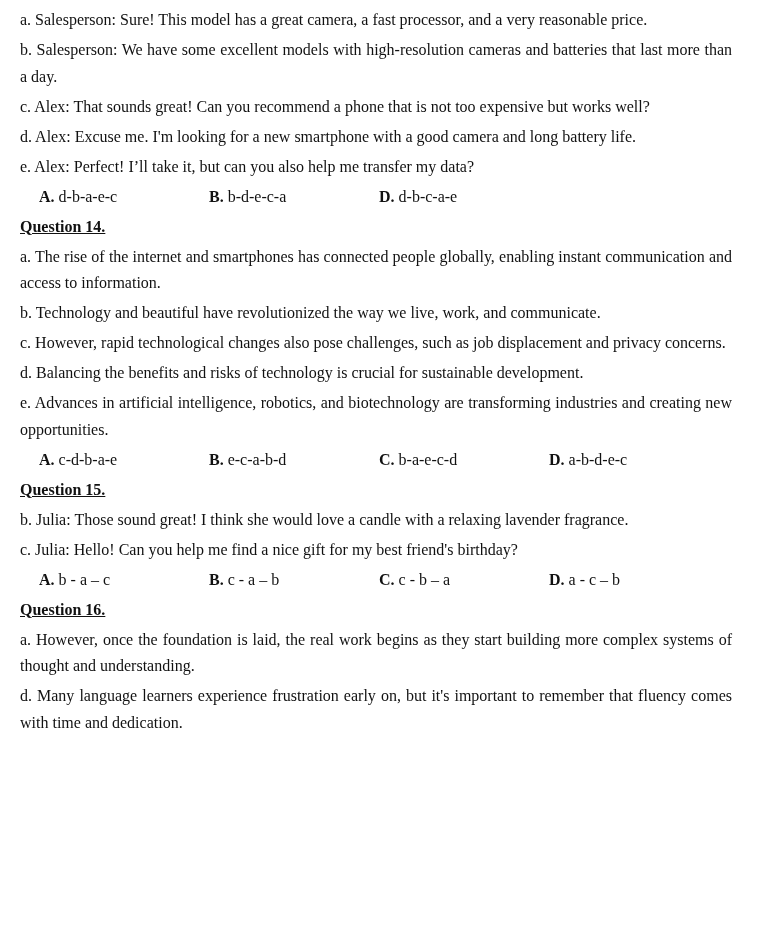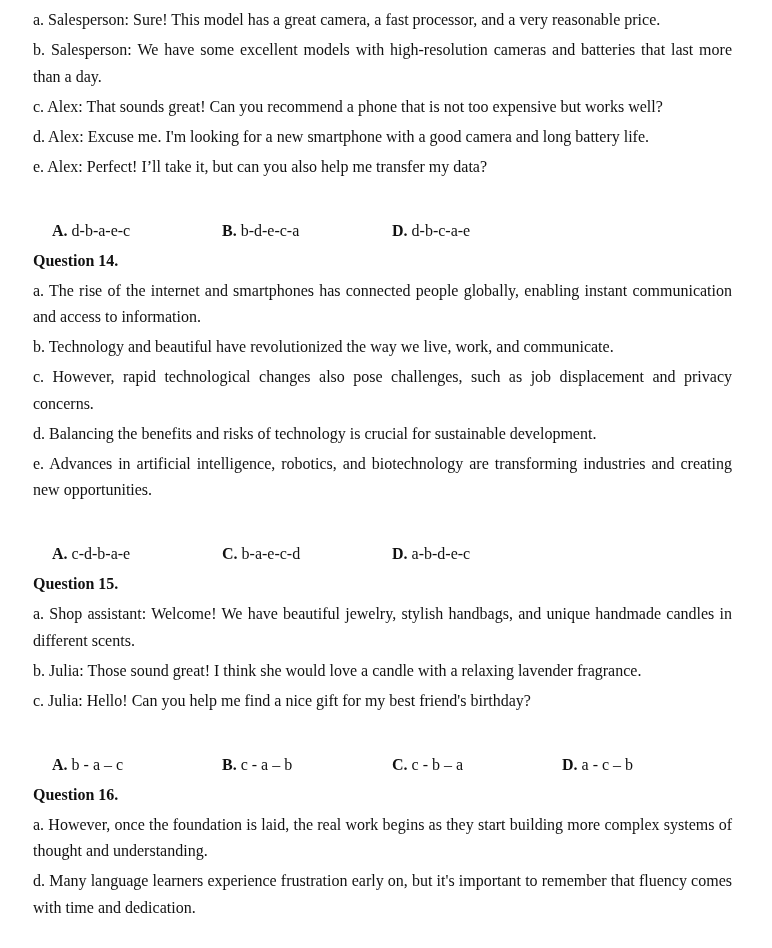--- a/index.html
+++ b/index.html
@@ -10,21 +10,21 @@
     body {
       width: 772px;
       height: 948px;
       overflow: hidden;
       font-family: "Liberation Serif", "DejaVu Serif", serif;
       font-size: 16px;
       color: #111111;
     }
     .page {
       position: relative;
-      padding: 7px 40px 0 33px;
+      padding: 7px 40px 0 20px;
       box-sizing: border-box;
       width: 772px;
     }
     .line {
       line-height: 26.5px;
       margin: 0 0 3.5px 0;
       text-align: justify;
       text-align-last: left;
     }
     .item.wrap {
@@ -32,29 +32,29 @@
     }
     .options {
       display: flex;
       line-height: 26.5px;
       margin: 0 0 3.5px 0;
       padding-left: 19px;
     }
     .option {
       width: 170px;
       flex: 0 0 auto;
-      margin-top: 34px;
     }
     .option .letter {
       font-weight: bold;
     }
     .question-title {
       font-weight: bold;
       line-height: 26.5px;
       margin: 0 0 3.5px 0;
+      text-decoration: underline;
     }
   </style>
 </head>
 <body>
 
 <div class="page">
 
   <section>
     <p class="line item">a. Salesperson: Sure! This model has a great camera, a fast processor, and a very reasonable price.</p>
     <p class="line item wrap">b. Salesperson: We have some excellent models with high-resolution cameras and batteries that last more than a day.</p>
@@ -83,33 +83,36 @@
     <p class="line item">b. Technology and beautiful have revolutionized the way we live, work, and communicate.</p>
     <p class="line item wrap">c. However, rapid technological changes also pose challenges, such as job displacement and privacy concerns.</p>
     <p class="line item">d. Balancing the benefits and risks of technology is crucial for sustainable development.</p>
     <p class="line item wrap">e. Advances in artificial intelligence, robotics, and biotechnology are transforming industries and creating new opportunities.</p>
     <div class="options">
       <div class="option">
         <span class="letter">A.</span>
         <span>c-d-b-a-e</span>
       </div>
       <div class="option">
+        <span class="letter">B.</span>
+        <span>e-c-a-b-d</span>
+      </div>
+      <div class="option">
         <span class="letter">C.</span>
         <span>b-a-e-c-d</span>
       </div>
       <div class="option">
         <span class="letter">D.</span>
         <span>a-b-d-e-c</span>
       </div>
     </div>
   </section>
 
   <section>
     <p class="question-title">Question 15.</p>
-    <p class="line item wrap">a. Shop assistant: Welcome! We have beautiful jewelry, stylish handbags, and unique handmade candles in different scents.</p>
     <p class="line item">b. Julia: Those sound great! I think she would love a candle with a relaxing lavender fragrance.</p>
     <p class="line item">c. Julia: Hello! Can you help me find a nice gift for my best friend's birthday?</p>
     <div class="options">
       <div class="option">
         <span class="letter">A.</span>
         <span>b - a – c</span>
       </div>
       <div class="option">
         <span class="letter">B.</span>
         <span>c - a – b</span>

